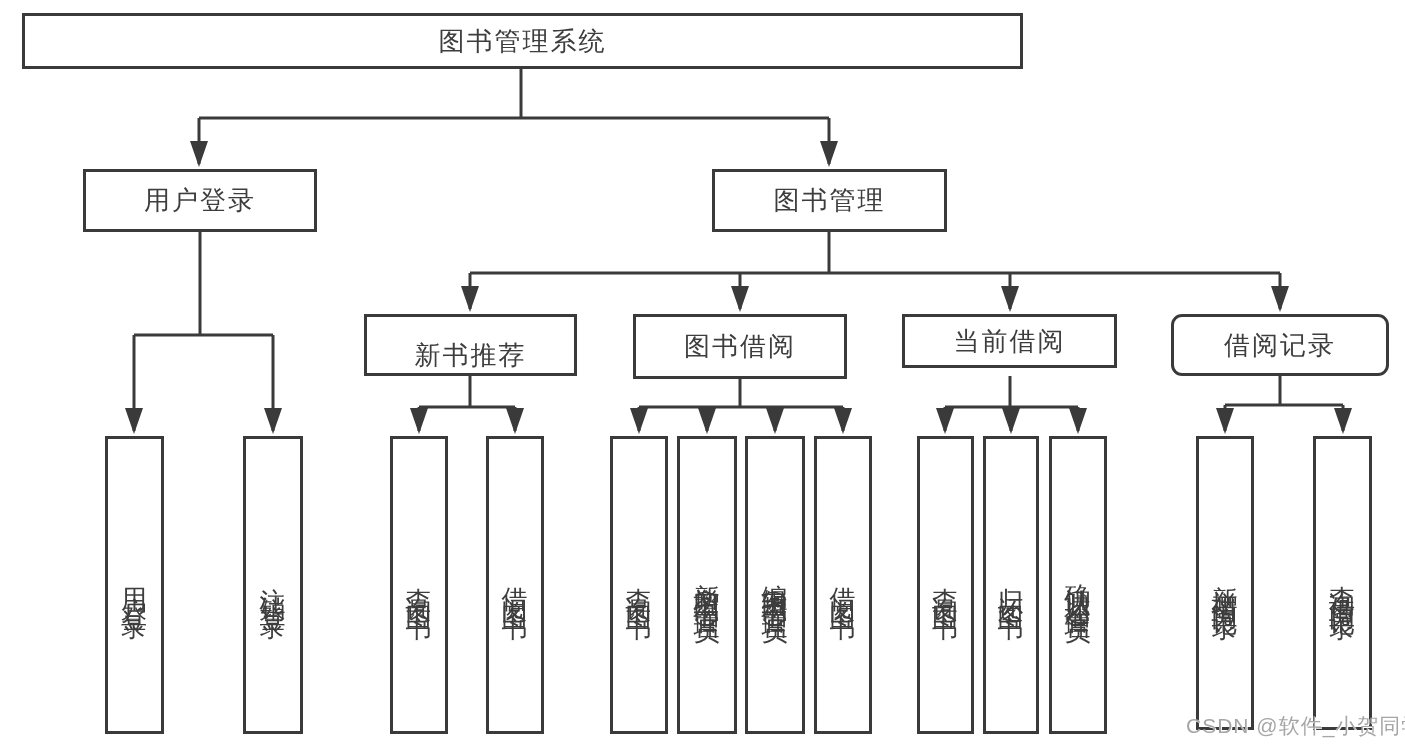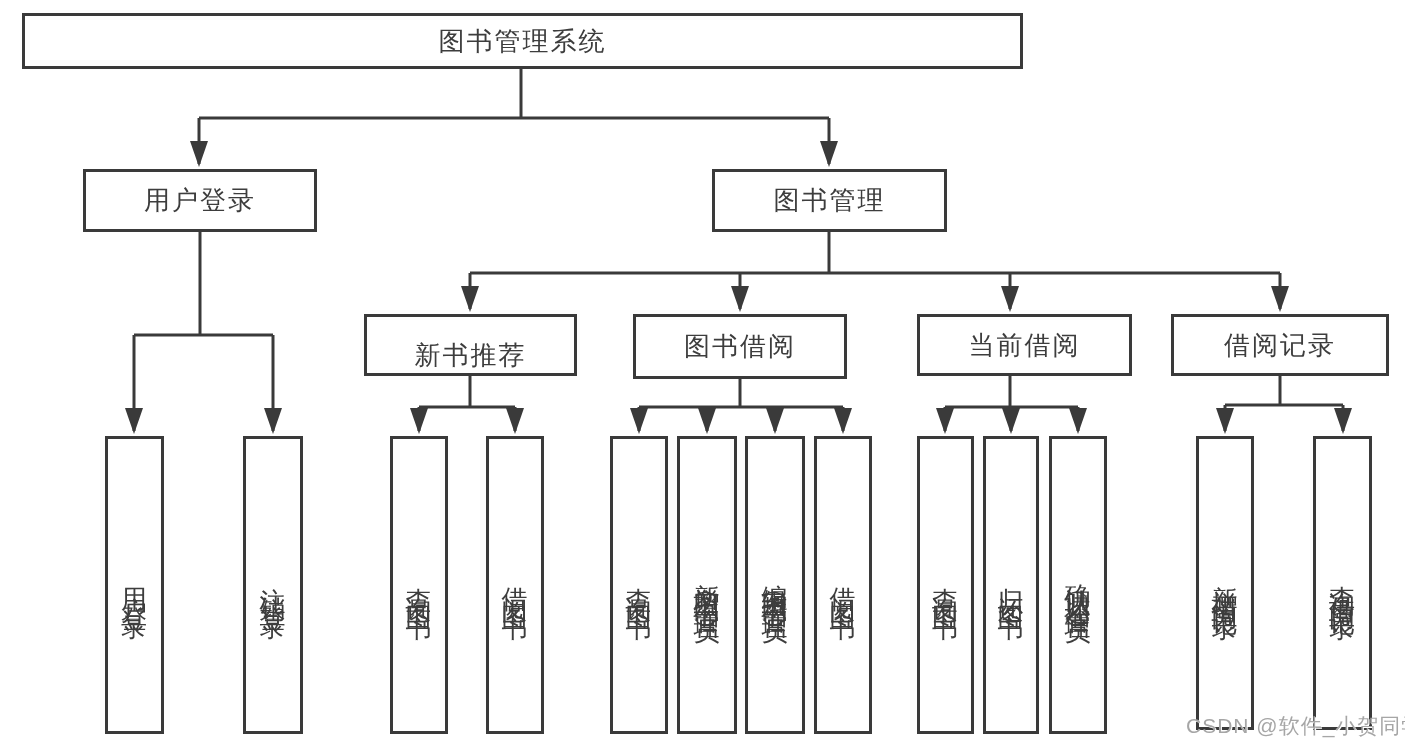--- a/index.html
+++ b/index.html
@@ -105,24 +105,24 @@
   <div class="node" style="left:712px;top:169px;width:235px;height:63px;text-align:center;">
     <span class="hlabel">图书管理</span>
   </div>
 
   <div class="node" style="left:364px;top:314px;width:213px;height:62px;align-items:flex-end;">
     <span class="hlabel">新书推荐</span>
   </div>
   <div class="node" style="left:633px;top:314px;width:214px;height:65px;">
     <span class="hlabel">图书借阅</span>
   </div>
-  <div class="node" style="left:902px;top:314px;width:215px;height:62px;margin-left:15px;">
+  <div class="node" style="left:902px;top:314px;width:215px;height:54px;">
     <span class="hlabel">当前借阅</span>
   </div>
-  <div class="node" style="left:1171px;top:314px;width:218px;height:62px;">
+  <div class="node" style="left:1171px;top:314px;width:218px;height:62px;border-radius:11px;">
     <span class="hlabel">借阅记录</span>
   </div>
 
   <div class="node leaf v4" style="left:105px;top:436px;width:59px;height:298px;">
     <span>用户登录</span>
   </div>
   <div class="node leaf v4" style="left:243px;top:436px;width:60px;height:298px;">
     <span>注销登录</span>
   </div>
 

